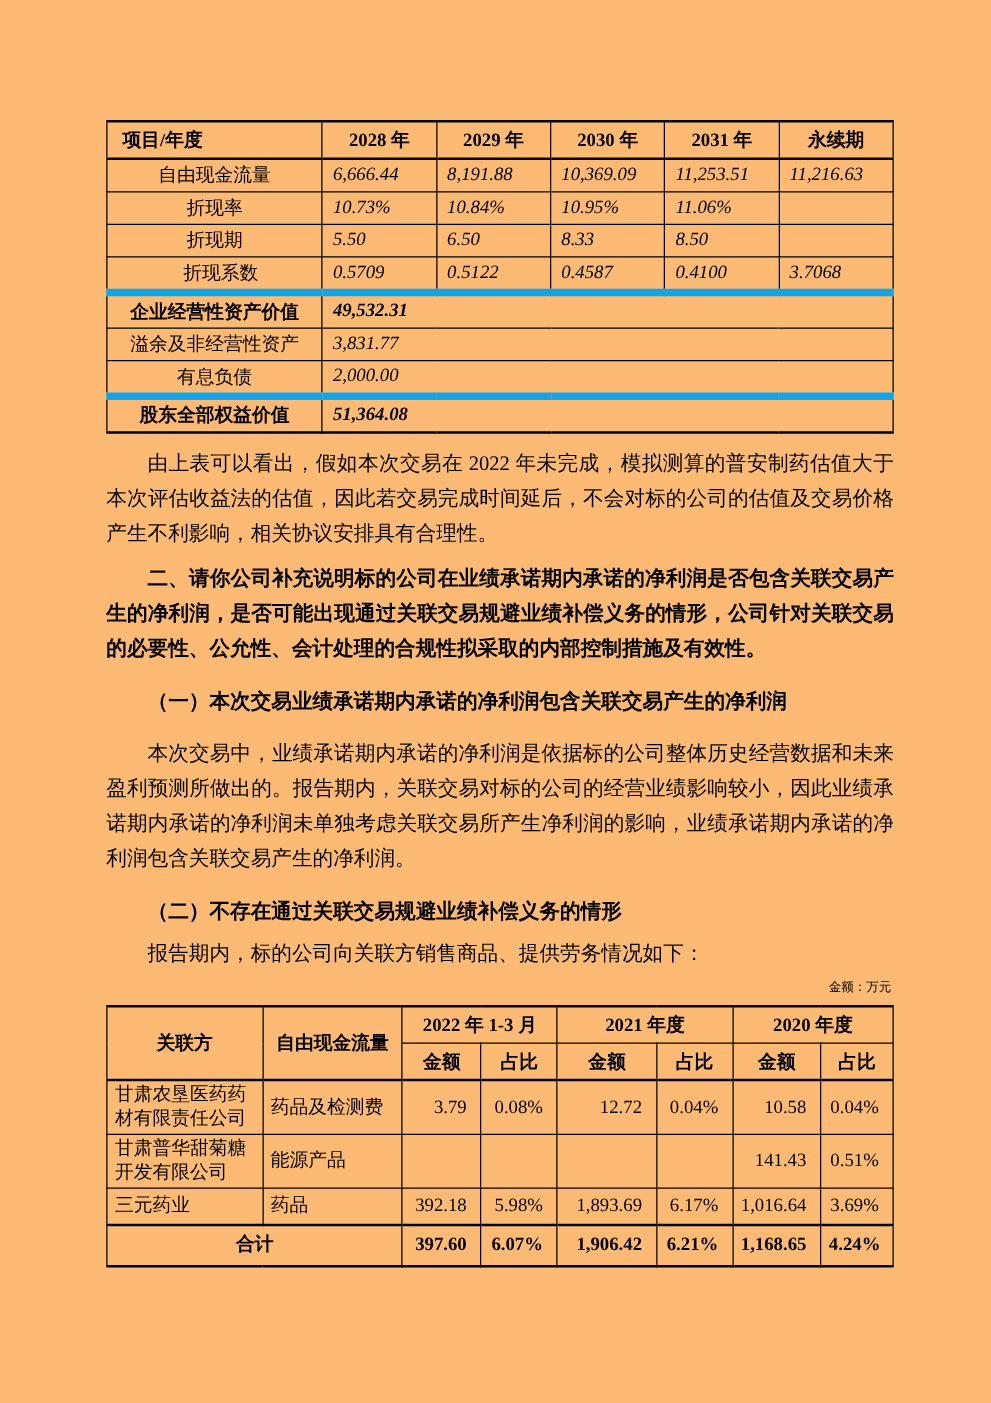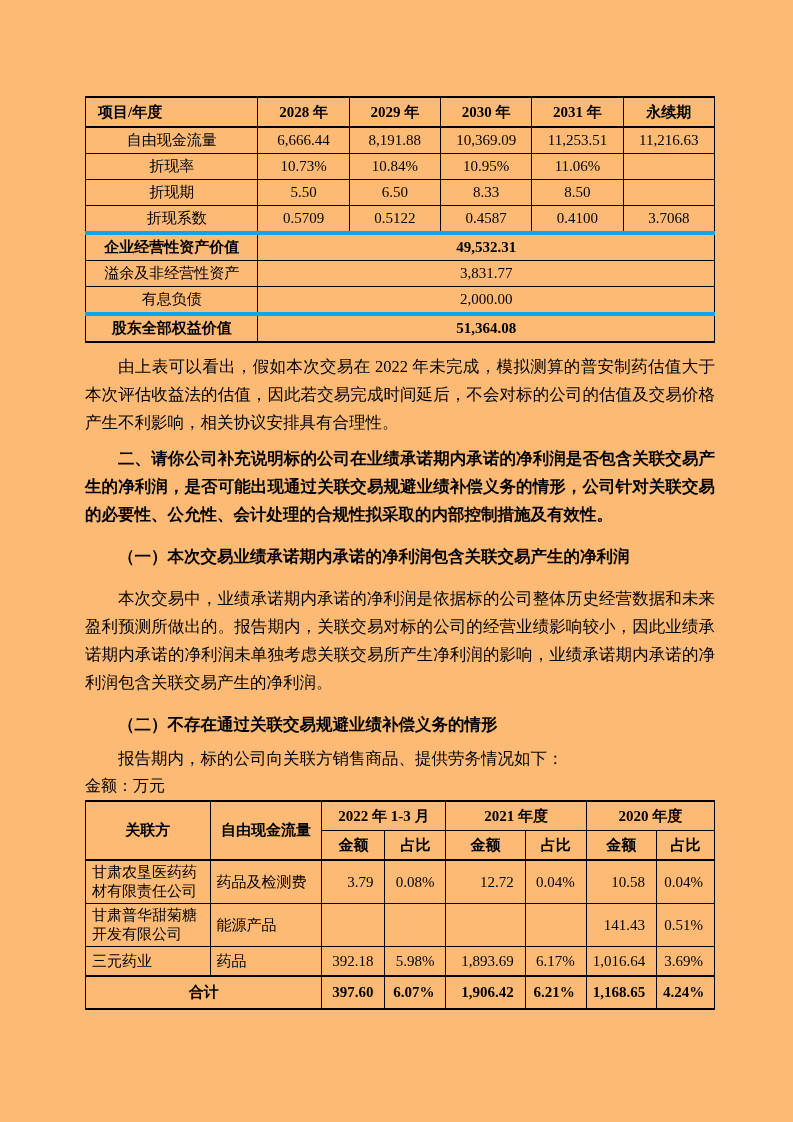--- a/index.html
+++ b/index.html
@@ -18,39 +18,39 @@
     border:1px solid #000; border-bottom:2px solid #000;
     font-size:15px; font-weight:bold; height:26px; padding:1px 6px; text-align:center;
   }
   #valuation-table th.label-h { text-align:left; padding-left:12px; }
   #valuation-table td {
     border:1px solid #000; font-size:15px; height:23px; padding:1px 8px;
     vertical-align:middle;
   }
   #valuation-table td.label { text-align:center; }
   #valuation-table td.indent { padding-left:18px; }
-  #valuation-table td.num { text-align:center; }
-  #valuation-table tr.thick-top td { border-top:4px solid #0ea5e9; }
+  #valuation-table td.num { text-align:left;font-style:italic; }
+  #valuation-table tr.thick-top td { border-top:6px solid #0ea5e9; }
   #valuation-table tr.bold td { font-weight:bold; }
 
   
   .para {
     font-size:16.5px; line-height:28px; text-align:justify;
     text-indent:33px; margin:10px 0 0 0;
   }
   .heading { font-weight:bold; }
   .sub-heading {
     font-size:16.5px; line-height:28px; font-weight:bold;
     text-indent:33px; margin:14px 0 0 0;
   }
   .heading-block { margin-top:8px; }
   .p2 { margin-top:14px; }
   .p3 { margin-top:6px; }
   .unit-note {
-    font-size:16px; margin:4px 2px 3px 0; line-height:20px;font-family:Liberation Mono, monospace;
+    text-align:right; font-size:10px; margin:4px 2px 3px 0; line-height:20px;
   }
 
   
   #related-table { border-top:2.5px solid #000; border-bottom:2.5px solid #000; }
   #related-table th {
     border:1px solid #000; font-size:15px; font-weight:bold;
     height:26px; padding:1px 4px; text-align:center;
   }
   #related-table th.hdr-span { border-bottom:2px solid #000; }
   #related-table th.hdr-sub  { border-bottom:2px solid #000; }

